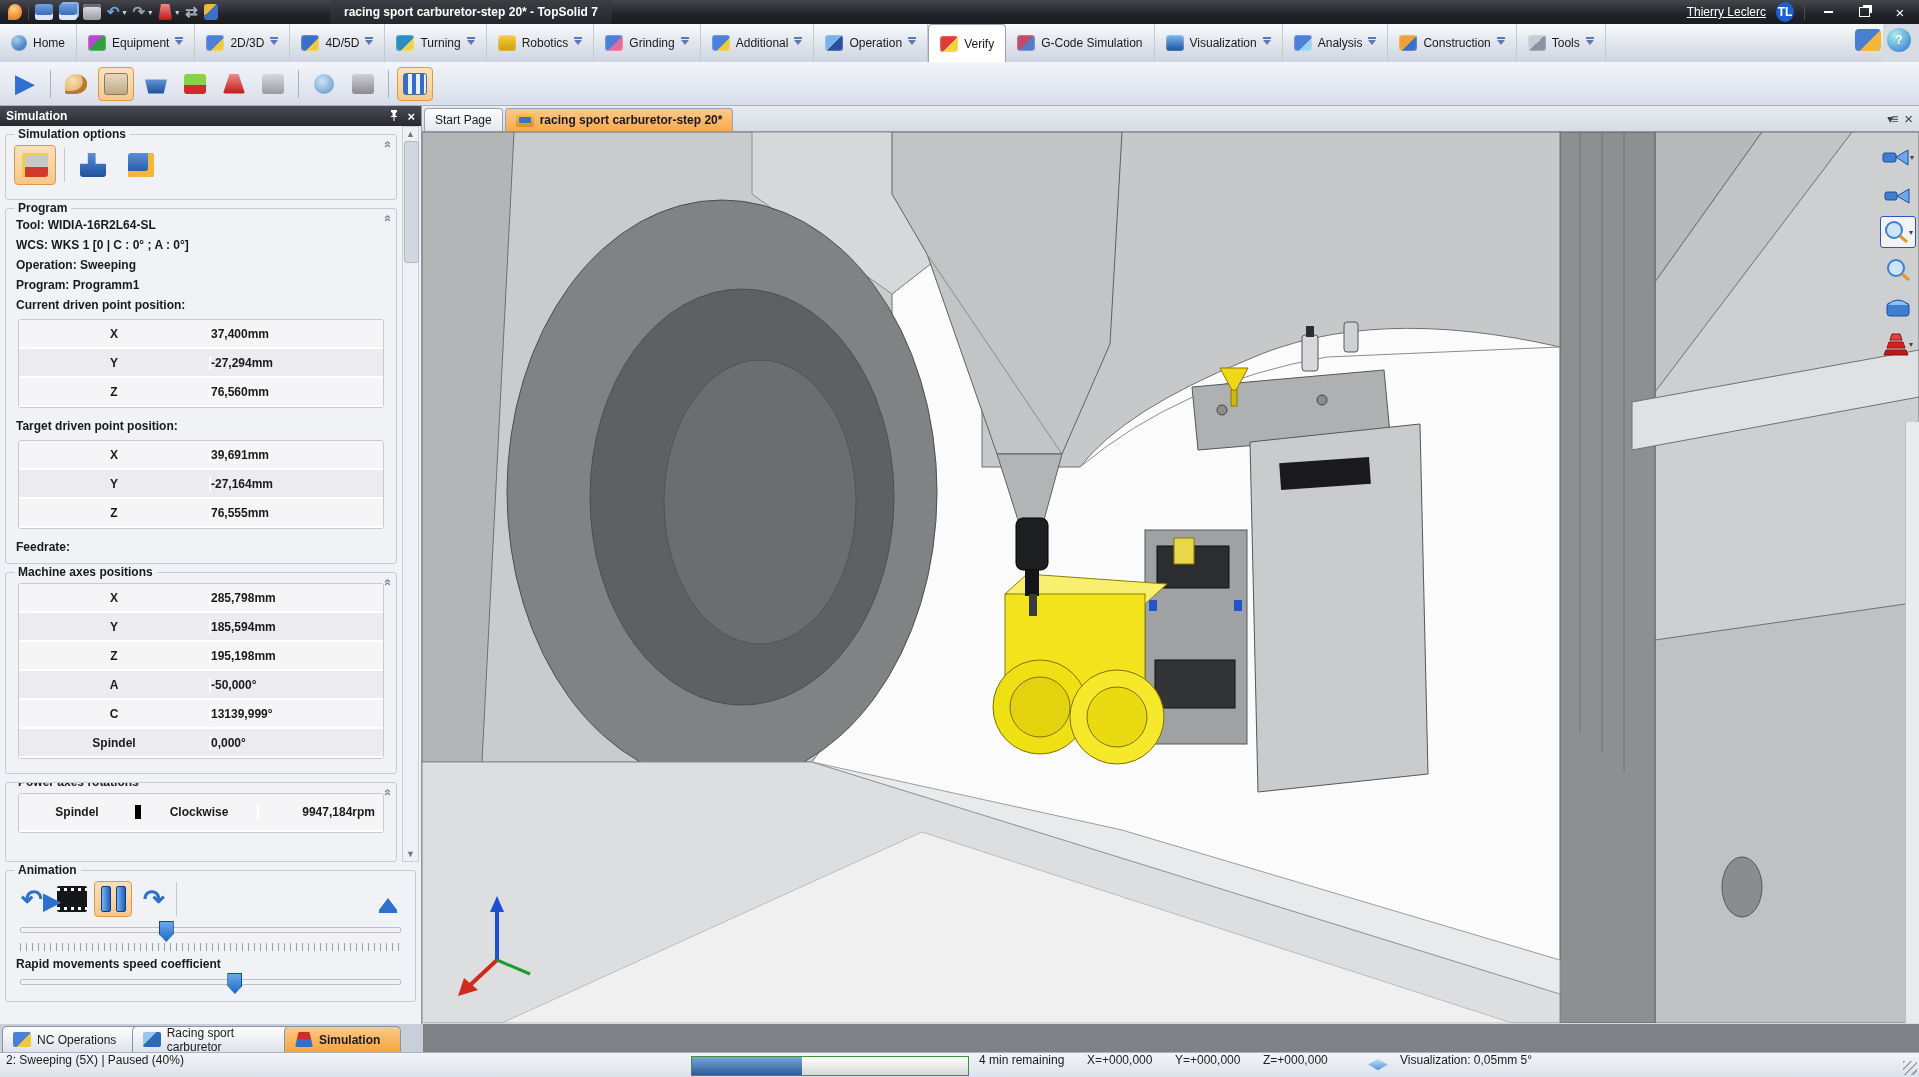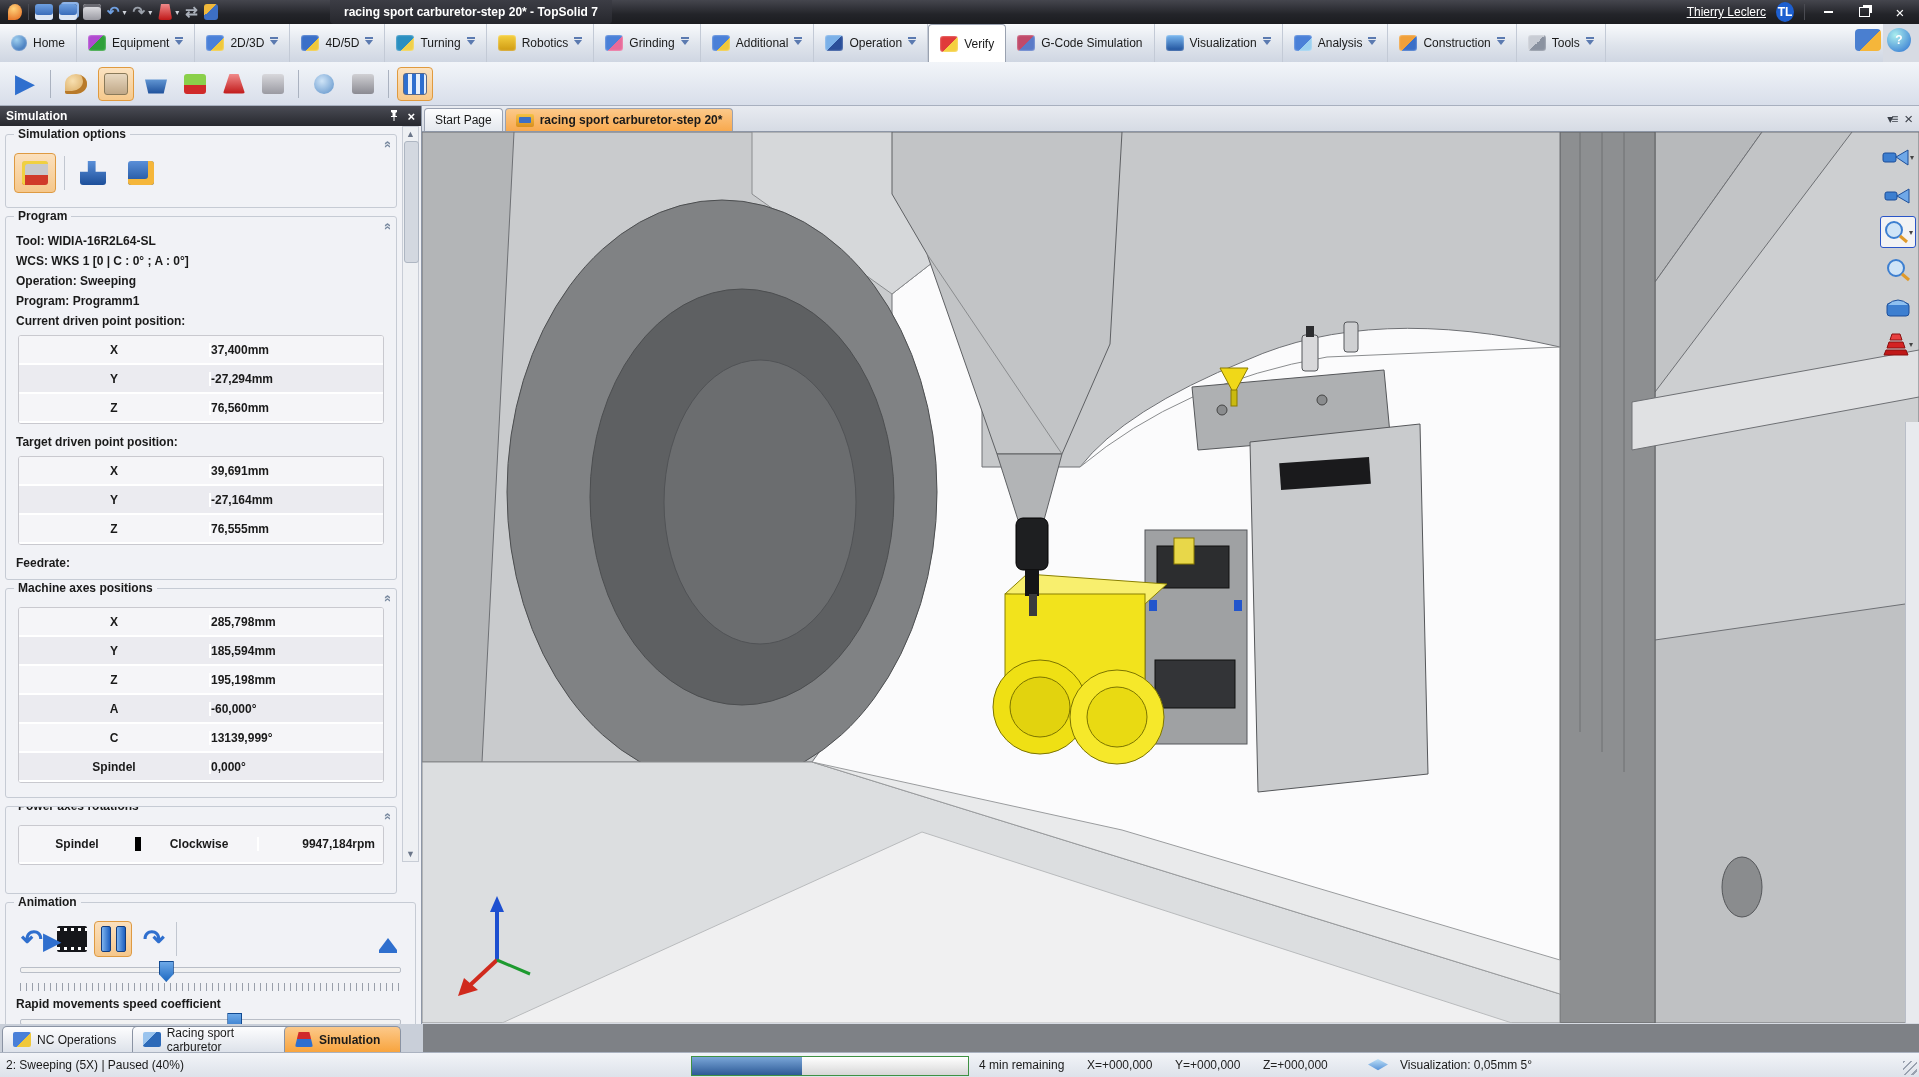--- a/index.html
+++ b/index.html
@@ -54,21 +54,21 @@
   .dtab.active{background:linear-gradient(#fcc98a,#f8a94e);font-weight:bold;}
   .foldericon{width:18px;height:13px;background:linear-gradient(#f5c244,#d98f1d);border-radius:2px;position:relative;}
   .foldericon:after{content:"";position:absolute;left:3px;top:3px;width:12px;height:6px;background:#3d6fc4;border-radius:1px;}
   #doctabs-right{position:absolute;right:6px;top:110px;display:flex;gap:8px;align-items:center;color:#3a3f48;}
 
   
   #panel{left:0;top:106px;width:422px;height:918px;background:#f1f2f6;border-right:1px solid #8d96a6;box-sizing:border-box;}
   #panel-header{height:20px;background:linear-gradient(#4a4c55,#27282e);color:#fff;font-weight:bold;
     display:flex;align-items:center;padding:0 6px;justify-content:space-between;}
   .phbtns{display:flex;gap:8px;align-items:center;color:#fff;}
-  .groupbox{border:1px solid #c6cbd4;border-radius:3px;margin:8px 24px 6px 5px;position:relative;padding:14px 4px 6px 4px;}
+  .groupbox{border:1px solid #c6cbd4;border-radius:3px;margin:8px 24px 6px 5px;position:relative;padding:6px 4px 6px 4px;}
   .gtitle{position:absolute;top:-8px;left:8px;background:#f1f2f6;padding:0 4px;font-weight:bold;}
   .chev{position:absolute;top:2px;right:6px;color:#7a8aa0;font-weight:bold;transform:rotate(-90deg);font-size:13px;}
   .iconrow{display:flex;align-items:center;gap:8px;padding:4px 4px;}
   .simopt{width:40px;height:38px;border-radius:4px;display:flex;align-items:center;justify-content:center;}
   .simopt.active{background:linear-gradient(#fbe0bd,#f5c78b);border:1px solid #de9a42;}
   .vsep{width:1px;height:34px;background:#c2c7d0;}
   .progline{font-weight:bold;padding:3px 6px;}
   .ptable{border:1px solid #c9c9cf;border-radius:3px;margin:4px 8px 8px 8px;background:#fff;overflow:hidden;}
   .prow{display:flex;height:27px;align-items:center;background:#f5f5f8;border-bottom:2px solid #fff;}
   .prow:nth-child(even){background:#ebebf0;}
@@ -112,21 +112,21 @@
   
   #bottomtabs{left:0;top:1024px;width:1919px;height:28px;background:#c9cfd9;}
   #bt-dark{position:absolute;left:423px;top:0;width:1496px;height:28px;background:#7e8186;}
   .btab{position:absolute;top:2px;height:25px;display:flex;align-items:center;gap:6px;padding:0 10px;
     border:1px solid #8a93a3;border-bottom:none;border-radius:5px 5px 0 0;background:linear-gradient(#fdfdfe,#dde2ea);}
   .btab.active{background:linear-gradient(#fcc98a,#f8a43e);font-weight:bold;}
   .bicon{width:18px;height:15px;border-radius:2px;}
 
   
   #statusbar{left:0;top:1052px;width:1919px;height:25px;background:linear-gradient(#f2f4f8,#dde2ea);
-    border-top:1px solid #aab2c0;display:flex;align-items:center;box-sizing:border-box;}
+    border-top:1px solid #aab2c0;display:flex;box-sizing:border-box;}
   #progress{position:absolute;left:691px;top:3px;width:276px;height:18px;border:1px solid #3f9142;
     background:linear-gradient(#fff,#d7d7d7);}
   #progress-fill{height:100%;background:linear-gradient(#7aa6d8,#2d5a96);}
   .scoord{font-weight:normal;color:#222;}
   .layericon{width:20px;height:14px;background:linear-gradient(#bfe0f7,#3d7fd0);clip-path:polygon(50% 0,100% 40%,50% 80%,0 40%);}
   #grip{position:absolute;right:2px;bottom:2px;width:14px;height:14px;
     background:repeating-linear-gradient(135deg,#9aa2b0 0 2px,transparent 2px 5px);}
 </style>
 </head>
 <body>
@@ -398,21 +398,21 @@
       <div class="prow">
           <span class="pcell-l">Y</span>
           <span class="pcell-r">185,594mm</span>
         </div>
       <div class="prow">
           <span class="pcell-l">Z</span>
           <span class="pcell-r">195,198mm</span>
         </div>
       <div class="prow">
           <span class="pcell-l">A</span>
-          <span class="pcell-r">-60,000°</span>
+          <span class="pcell-r">-50,000°</span>
         </div>
       <div class="prow">
           <span class="pcell-l">C</span>
           <span class="pcell-r">13139,999°</span>
         </div>
       <div class="prow">
           <span class="pcell-l">Spindel</span>
           <span class="pcell-r">0,000°</span>
         </div>
     </div>

